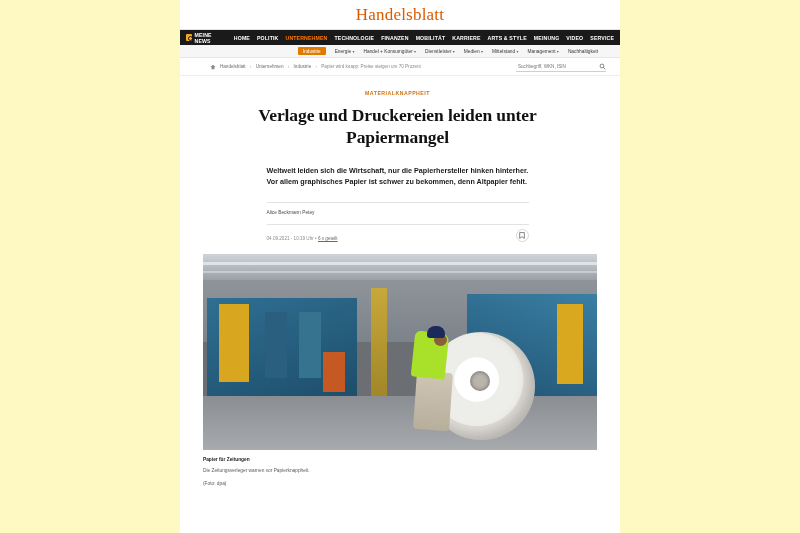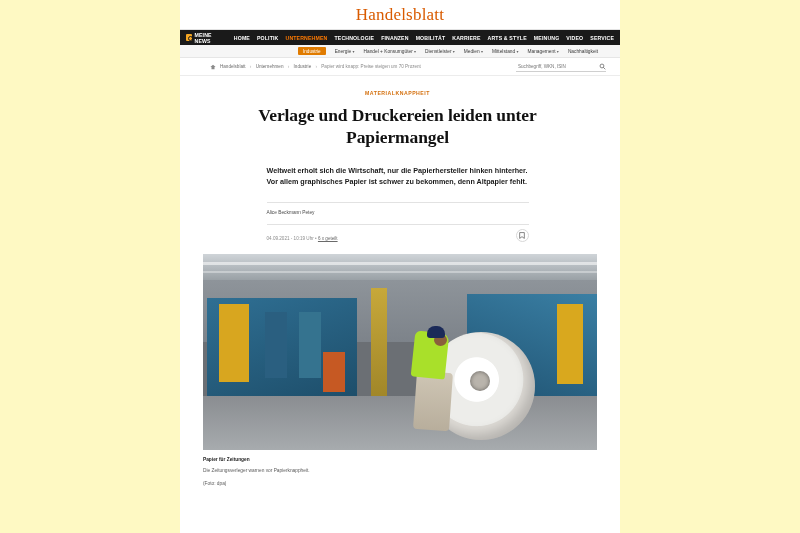--- a/index.html
+++ b/index.html
@@ -388,21 +388,21 @@
         <svg class="search-icon" viewBox="0 0 20 20">
           <circle cx="8.5" cy="8.5" r="5.5" fill="none" stroke="#444" stroke-width="1.8"></circle>
           <line x1="12.6" y1="12.6" x2="18" y2="18" stroke="#444" stroke-width="1.8"></line>
         </svg>
       </div>
     </div>
 
     <div class="article">
       <div class="kicker">MATERIALKNAPPHEIT</div>
       <h1 class="headline">Verlage und Druckereien leiden unter Papiermangel</h1>
-      <p class="lead">Weltweit erholt sich die Wirtschaft, nur die Papierhersteller hinken hinterher. Vor allem graphisches Papier ist schwer zu bekommen, denn Altpapier fehlt.</p>
+      <p class="lead">Weltweit leiden sich die Wirtschaft, nur die Papierhersteller hinken hinterher. Vor allem graphisches Papier ist schwer zu bekommen, denn Altpapier fehlt.</p>
 
       <div class="byline-wrap">
         <div class="byline">Alice Beckmann Petey</div>
       </div>
 
       <div class="metarow">
         <div class="meta">
           <span>04.09.2021 - 10:19 Uhr</span>
           <span>•</span>
           <span class="shares">6 x geteilt</span>

